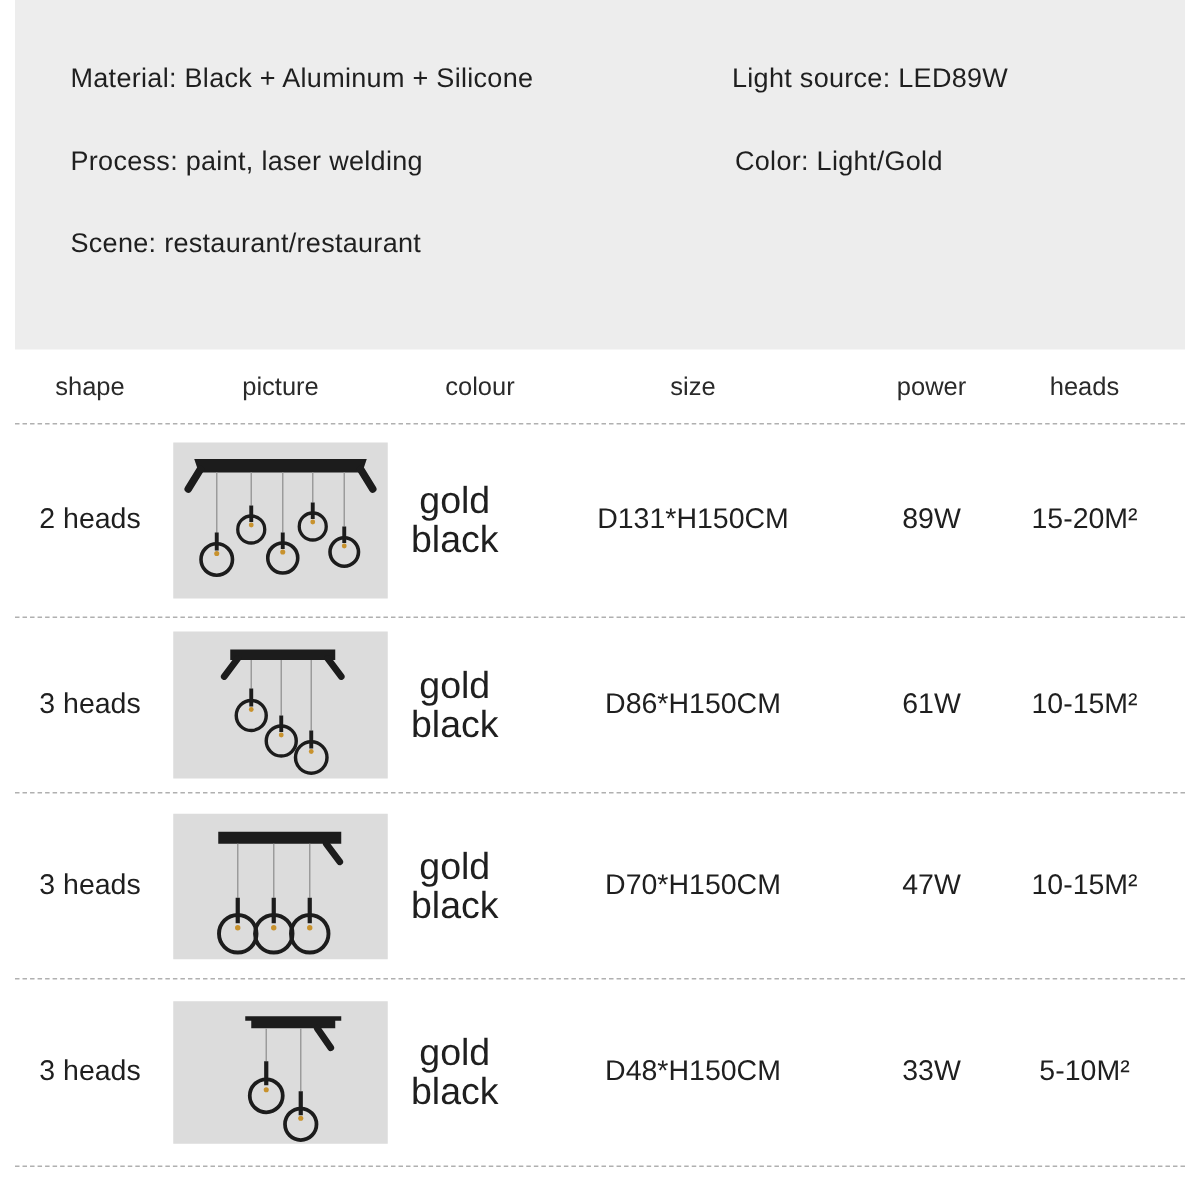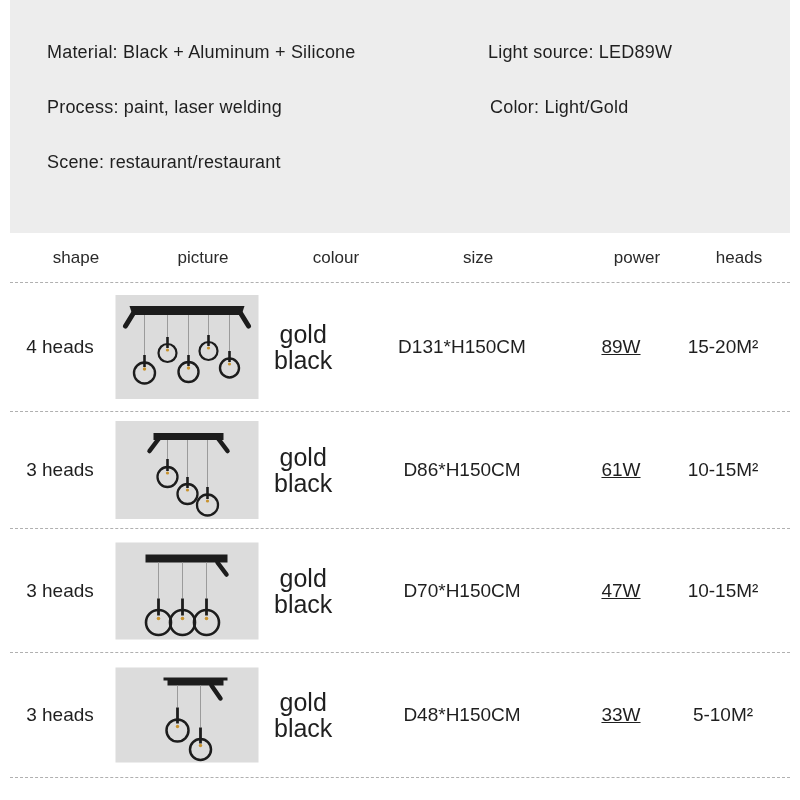--- a/index.html
+++ b/index.html
@@ -21,30 +21,30 @@
   .il-color   {left:480px;top:97px;}
 
   
   .spec-table{position:absolute;left:10px;top:233px;width:780px;}
   .t-row{position:relative;border-bottom:1px dashed #b0b0b0;}
   .t-header{height:49px;}
   .r1{height:128px;} .r2{height:116px;} .r3{height:123px;} .r4{height:124px;}
 
   .hcell{
     position:absolute;top:50%;transform:translate(-50%,-50%);
-    font-size:17px;color:#2a2a2a;white-space:nowrap;margin-left:16px;
+    font-size:17px;color:#2a2a2a;white-space:nowrap;
   }
   .h-shape{left:50px;} .h-picture{left:177px;} .h-colour{left:310px;}
   .h-size{left:452px;} .h-power{left:611px;}  .h-space{left:713px;}
 
   .cell{
     position:absolute;top:50%;transform:translate(-50%,-50%);
     font-size:19px;white-space:nowrap;text-align:center;
   }
-  .c-shape{left:50px;} .c-size{left:452px;} .c-power{left:611px;text-decoration:underline;} .c-space{left:713px;}
+  .c-shape{left:50px;} .c-size{left:452px;} .c-power{left:611px;} .c-space{left:713px;}
   .c-colour{
     position:absolute;left:264px;top:50%;transform:translateY(-50%);
     font-size:25px;line-height:26px;text-align:center;
   }
   .c-picture{
     position:absolute;left:177px;top:50%;transform:translate(-50%,-50%);
   }
   .img-box{background:#dcdcdc;display:block;}
   .img-box svg{display:block;}
 </style>
@@ -64,21 +64,21 @@
   <div class="t-row t-header">
     <div class="hcell h-shape">shape</div>
     <div class="hcell h-picture">picture</div>
     <div class="hcell h-colour">colour</div>
     <div class="hcell h-size">size</div>
     <div class="hcell h-power">power</div>
     <div class="hcell h-space">heads</div>
   </div>
 
   <div class="t-row r1">
-    <div class="cell c-shape">4 heads</div>
+    <div class="cell c-shape">2 heads</div>
     <div class="c-picture">
       <span class="img-box">
         <svg width="143" height="104" viewBox="0 0 143 104">
           <polygon points="14,11 129,11 126,20 17,20" fill="#1c1c1c"></polygon>
           <line x1="18" y1="18" x2="10" y2="31" stroke="#1c1c1c" stroke-width="5" stroke-linecap="round"></line>
           <line x1="125" y1="18" x2="133" y2="31" stroke="#1c1c1c" stroke-width="5" stroke-linecap="round"></line>
           <line x1="29" y1="20" x2="29" y2="61" stroke="#9b9b9b" stroke-width="1"></line>
           <line x1="52" y1="20" x2="52" y2="42" stroke="#9b9b9b" stroke-width="1"></line>
           <line x1="73" y1="20" x2="73" y2="60" stroke="#9b9b9b" stroke-width="1"></line>
           <line x1="93" y1="20" x2="93" y2="40" stroke="#9b9b9b" stroke-width="1"></line>

